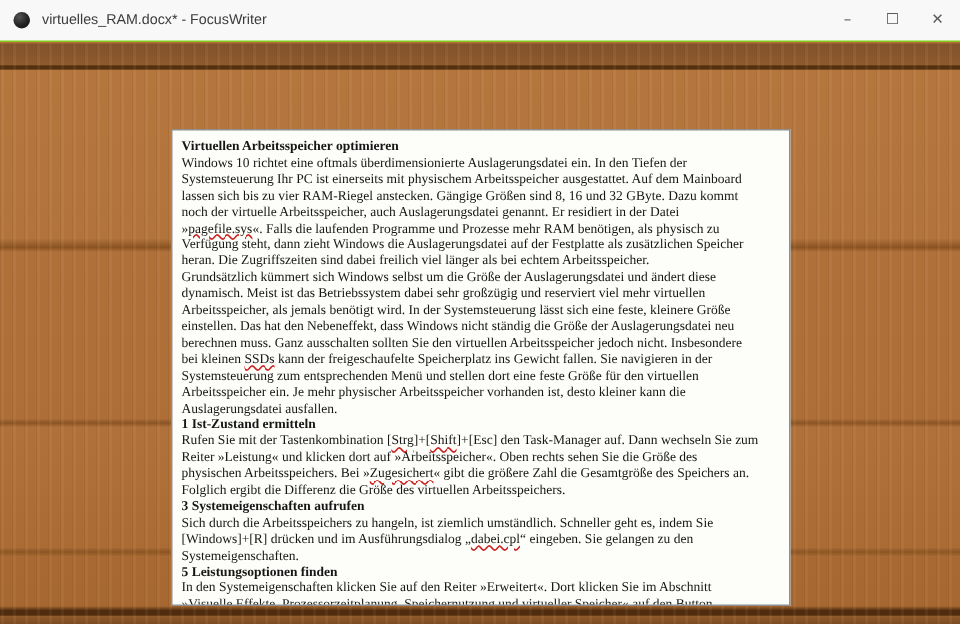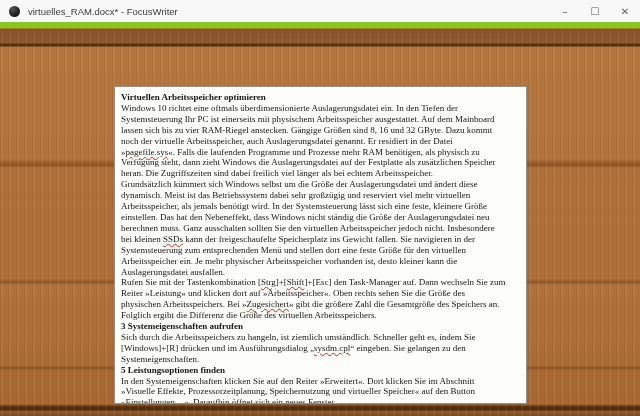--- a/index.html
+++ b/index.html
@@ -3,21 +3,21 @@
 <meta charset="utf-8">
 <style>
   * { margin: 0; padding: 0; box-sizing: border-box; }
   html, body { width: 640px; height: 416px; overflow: hidden; }
   body { font-family: "Liberation Sans", sans-serif; background: #b06e35; position: relative; }
 
   
   .titlebar {
     position: absolute; top: 0; left: 0; width: 640px; height: 28px;
     background: #f8f8f8; display: flex; align-items: center;
-    border-bottom: 6px solid #84cc16;
+    border-bottom: 1px solid #84cc16;
   }
   .app-icon {
     width: 11px; height: 11px; border-radius: 50%;
     background: radial-gradient(circle at 35% 30%, #555 0%, #222 55%, #111 100%);
     margin-left: 9px; flex: 0 0 auto;
   }
   .titlebar-text {
     font-size: 9.5px; color: #3b3b3b; margin-left: 8px; flex: 1 1 auto;
     white-space: nowrap; overflow: hidden;
   }
@@ -81,20 +81,21 @@
     <span class="win-btn">✕</span>
   </div>
 </div>
 
 <div class="wood">
   <div class="page">
     <div>
         <div class="heading"><span>Virtuellen Arbeitsspeicher optimieren</span></div>
         <div class="para"><span>Windows 10 richtet eine oftmals überdimensionierte Auslagerungsdatei ein. In den Tiefen der Systemsteuerung Ihr PC ist einerseits mit physischem Arbeitsspeicher ausgestattet. Auf dem Mainboard lassen sich bis zu vier RAM-Riegel anstecken. Gängige Größen sind 8, 16 und 32 GByte. Dazu kommt noch der virtuelle Arbeitsspeicher, auch Auslagerungsdatei genannt. Er residiert in der Datei »</span><span class="misspelled">pagefile.sys</span><span>«. Falls die laufenden Programme und Prozesse mehr RAM benötigen, als physisch zu Verfügung steht, dann zieht Windows die Auslagerungsdatei auf der Festplatte als zusätzlichen Speicher heran. Die Zugriffszeiten sind dabei freilich viel länger als bei echtem Arbeitsspeicher.</span></div>
         <div class="para"><span>Grundsätzlich kümmert sich Windows selbst um die Größe der Auslagerungsdatei und ändert diese dynamisch. Meist ist das Betriebssystem dabei sehr großzügig und reserviert viel mehr virtuellen Arbeitsspeicher, als jemals benötigt wird. In der Systemsteuerung lässt sich eine feste, kleinere Größe einstellen. Das hat den Nebeneffekt, dass Windows nicht ständig die Größe der Auslagerungsdatei neu berechnen muss. Ganz ausschalten sollten Sie den virtuellen Arbeitsspeicher jedoch nicht. Insbesondere bei kleinen </span><span class="misspelled">SSDs</span><span> kann der freigeschaufelte Speicherplatz ins Gewicht fallen. Sie navigieren in der Systemsteuerung zum entsprechenden Menü und stellen dort eine feste Größe für den virtuellen Arbeitsspeicher ein. Je mehr physischer Arbeitsspeicher vorhanden ist, desto kleiner kann die Auslagerungsdatei ausfallen.</span></div>
+        <div class="heading"><span>1 Ist-Zustand ermitteln</span></div>
         <div class="para"><span>Rufen Sie mit der Tastenkombination [</span><span class="misspelled">Strg</span><span>]+[</span><span class="misspelled">Shift</span><span>]+[Esc] den Task-Manager auf. Dann wechseln Sie zum Reiter »Leistung« und klicken dort auf »Arbeitsspeicher«. Oben rechts sehen Sie die Größe des physischen Arbeitsspeichers. Bei »</span><span class="misspelled">Zugesichert</span><span>« gibt die größere Zahl die Gesamtgröße des Speichers an. Folglich ergibt die Differenz die Größe des virtuellen Arbeitsspeichers.</span></div>
         <div class="heading"><span>3 Systemeigenschaften aufrufen</span></div>
-        <div class="para"><span>Sich durch die Arbeitsspeichers zu hangeln, ist ziemlich umständlich. Schneller geht es, indem Sie [Windows]+[R] drücken und im Ausführungsdialog „</span><span class="misspelled">sysdm.cpl</span><span>“ eingeben. Sie gelangen zu den Systemeigenschaften.</span></div>
+        <div class="para"><span>Sich durch die Arbeitsspeichers zu hangeln, ist ziemlich umständlich. Schneller geht es, indem Sie [Windows]+[R] drücken und im Ausführungsdialog „</span><span class="misspelled">dabei.cpl</span><span>“ eingeben. Sie gelangen zu den Systemeigenschaften.</span></div>
         <div class="heading"><span>5 Leistungsoptionen finden</span></div>
         <div class="para"><span>In den Systemeigenschaften klicken Sie auf den Reiter »Erweitert«. Dort klicken Sie im Abschnitt »Visuelle Effekte, Prozessorzeitplanung, Speichernutzung und virtueller Speicher« auf den Button »Einstellungen…«. Daraufhin öffnet sich ein neues Fenster.</span></div>
       </div>
   </div>
 </div>
 
 </body></html>

